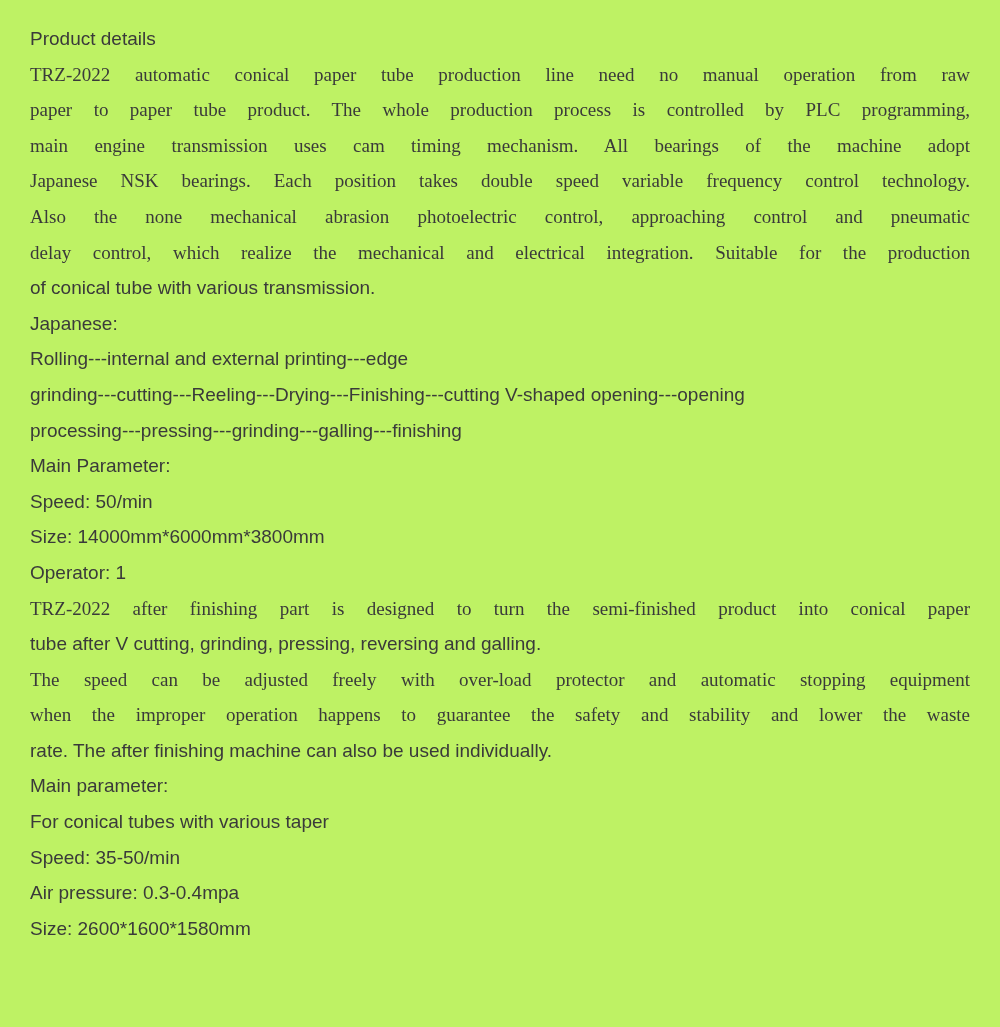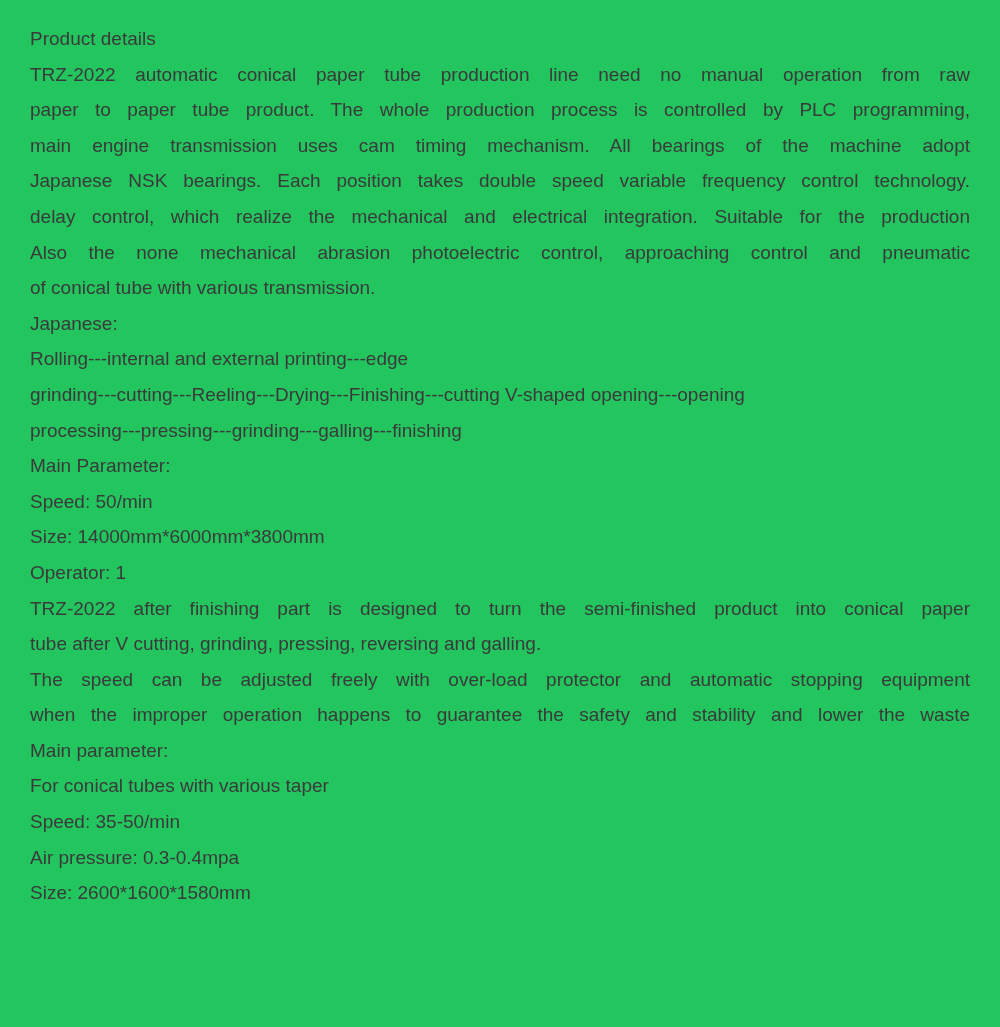--- a/index.html
+++ b/index.html
@@ -1,67 +1,69 @@
 <!DOCTYPE html>
 <html><head>
 <meta charset="utf-8">
 <style>
   html, body { margin: 0; padding: 0; }
   .page {
     width: 1000px;
     height: 1027px;
-    background: #22c55e;
+    background: #bef264;
     box-sizing: border-box;
     font-family: "Liberation Sans", sans-serif;
     color: #3a3a3a;
     overflow: hidden;
   }
   .content {
     padding: 21px 30px 0 30px;
   }
   .line {
     font-size: 19px;
     line-height: 35.6px;
     height: 35.6px;
     text-align: left;
     overflow: hidden;
     white-space: nowrap;
   }
   .line.just {
     text-align: justify;
     text-align-last: justify;
     white-space: normal;
+    font-family: Liberation Serif, serif;
   }
 </style>
 </head>
 <body>
 
 <div class="page">
   <div class="content">
     <div class="line">Product details</div>
     <div id="text-lines">
         <div class="line just">TRZ-2022 automatic conical paper tube production line need no manual operation from raw</div>
         <div class="line just">paper to paper tube product. The whole production process is controlled by PLC programming,</div>
         <div class="line just">main engine transmission uses cam timing mechanism. All bearings of the machine adopt</div>
         <div class="line just">Japanese NSK bearings. Each position takes double speed variable frequency control technology.</div>
+        <div class="line just">Also the none mechanical abrasion photoelectric control, approaching control and pneumatic</div>
         <div class="line just">delay control, which realize the mechanical and electrical integration. Suitable for the production</div>
-        <div class="line just">Also the none mechanical abrasion photoelectric control, approaching control and pneumatic</div>
         <div class="line">of conical tube with various transmission.</div>
         <div class="line">Japanese:</div>
         <div class="line">Rolling---internal and external printing---edge</div>
         <div class="line">grinding---cutting---Reeling---Drying---Finishing---cutting V-shaped opening---opening</div>
         <div class="line">processing---pressing---grinding---galling---finishing</div>
         <div class="line">Main Parameter:</div>
         <div class="line">Speed: 50/min</div>
         <div class="line">Size: 14000mm*6000mm*3800mm</div>
         <div class="line">Operator: 1</div>
         <div class="line just">TRZ-2022 after finishing part is designed to turn the semi-finished product into conical paper</div>
         <div class="line">tube after V cutting, grinding, pressing, reversing and galling.</div>
         <div class="line just">The speed can be adjusted freely with over-load protector and automatic stopping equipment</div>
         <div class="line just">when the improper operation happens to guarantee the safety and stability and lower the waste</div>
+        <div class="line">rate. The after finishing machine can also be used individually.</div>
         <div class="line">Main parameter:</div>
         <div class="line">For conical tubes with various taper</div>
         <div class="line">Speed: 35-50/min</div>
         <div class="line">Air pressure: 0.3-0.4mpa</div>
         <div class="line">Size: 2600*1600*1580mm</div>
       </div>
   </div>
 </div>
 
 </body></html>

